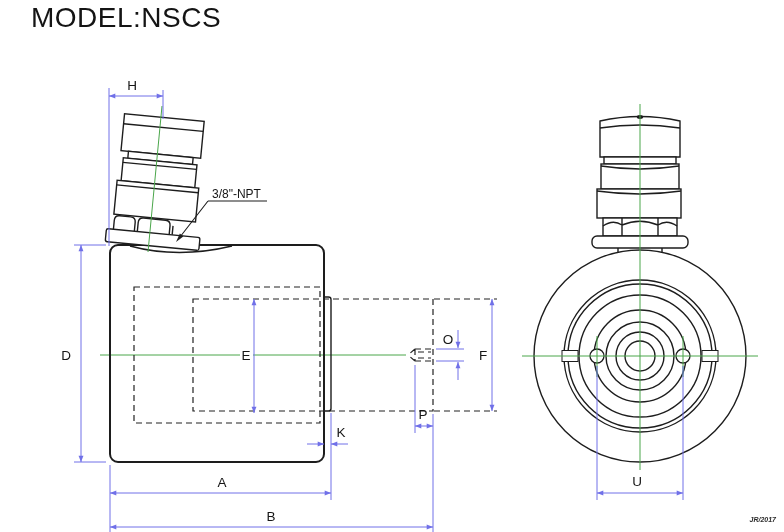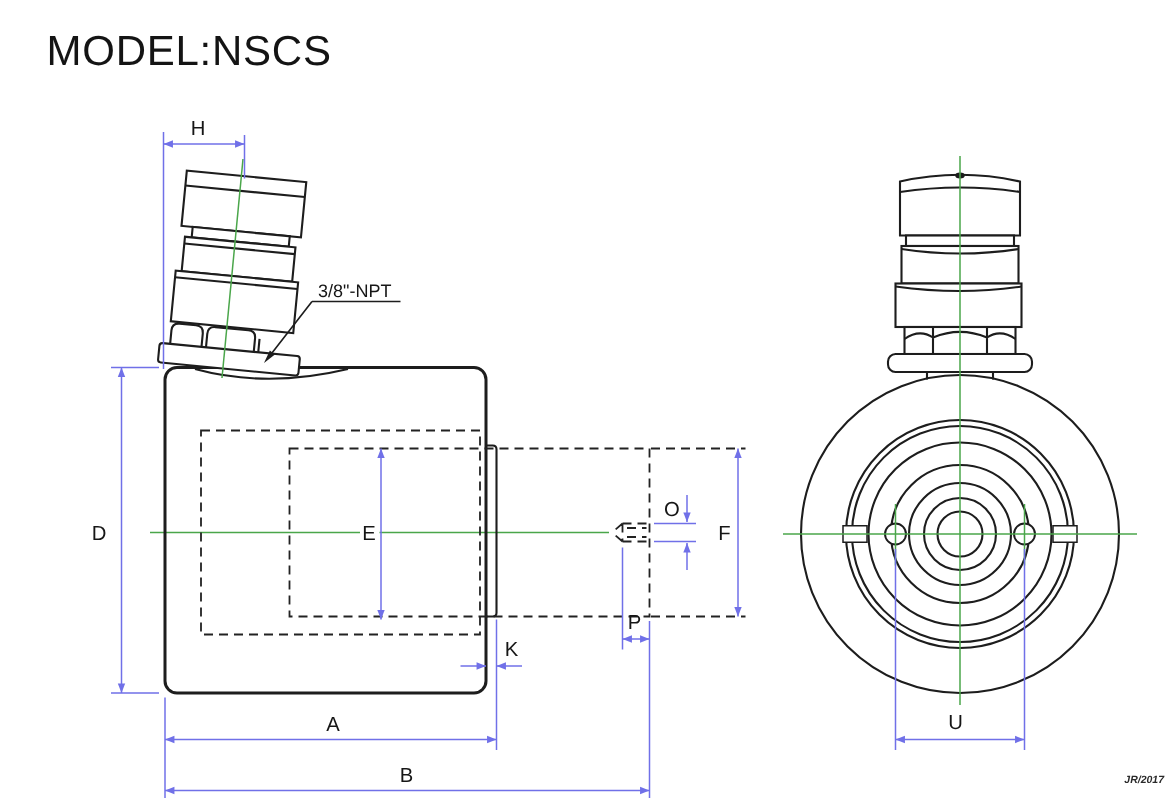--- a/index.html
+++ b/index.html
@@ -1,21 +1,21 @@
 <!DOCTYPE html>
 <html><head>
 <meta charset="utf-8">
 <style>
   html,body{margin:0;padding:0;background:#e9e9e9;}
   .page{
     position:relative;width:784px;height:532px;background:#ffffff;overflow:hidden;
     font-family:"Liberation Sans",sans-serif;
   }
   .title{
-    position:absolute;left:31px;top:19px;font-size:28px;line-height:1.1;
+    position:absolute;left:31px;top:3px;font-size:28px;line-height:1.1;
     color:#141414;letter-spacing:.5px;font-weight:400;white-space:nowrap;
   }
   svg{position:absolute;left:0;top:0;}
   .ol{stroke:#1d1d1d;fill:none;stroke-width:1.4;}
   .olw{stroke:#1d1d1d;fill:#ffffff;stroke-width:1.4;}
   .body{stroke-width:2;}
   .hid{stroke:#222222;fill:none;stroke-width:1.2;stroke-dasharray:6 4;}
   .dim{stroke:#7070e8;fill:none;stroke-width:1;}
   .cl{stroke:#4aa64a;fill:none;stroke-width:1;}
   .dimtext{fill:#161616;font-size:13.5px;font-family:"Liberation Sans",sans-serif;}

